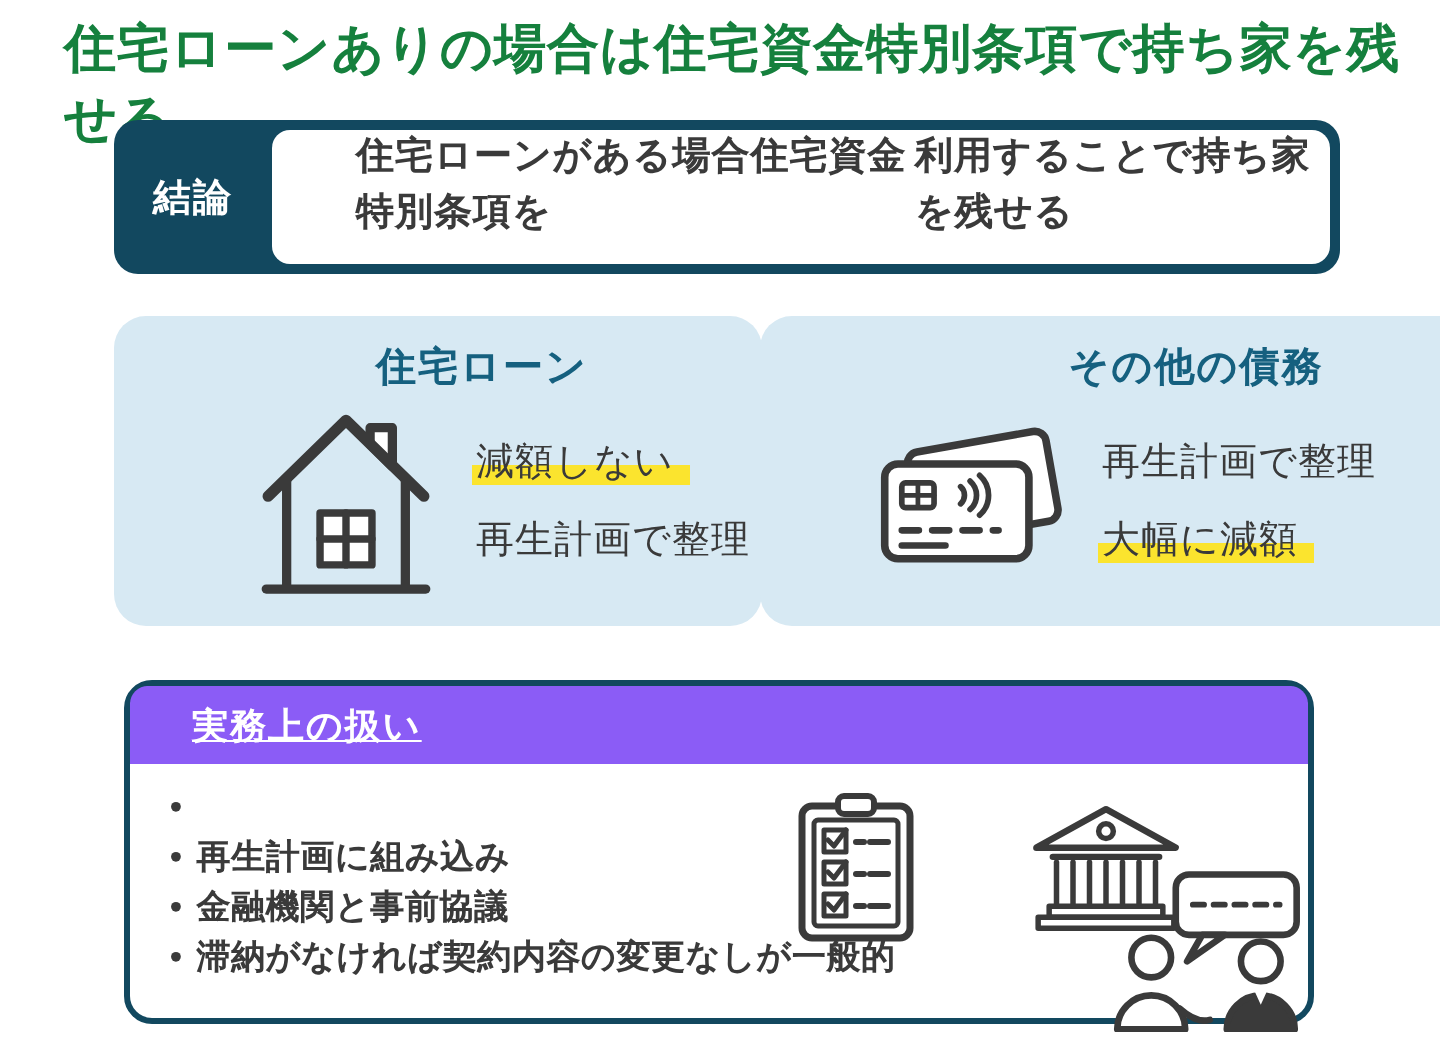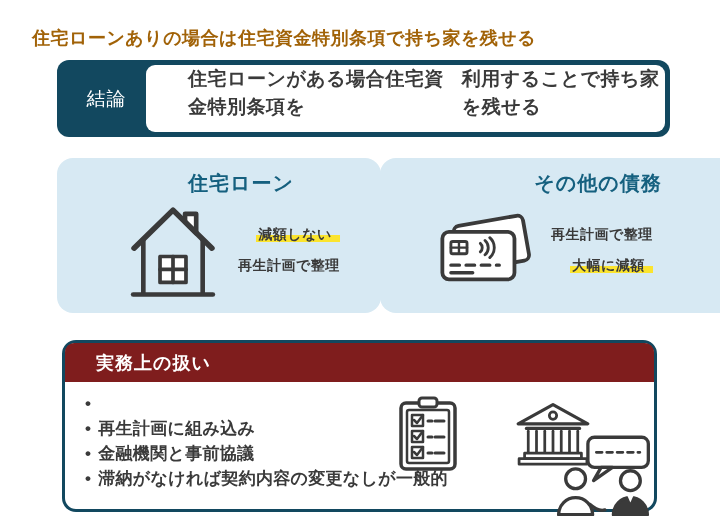--- a/index.html
+++ b/index.html
@@ -3,32 +3,32 @@
 <meta charset="utf-8">
 <style>
   html,body { margin:0; padding:0; background:#fff; }
   .stage {
     position:relative; width:720px; height:530px; background:#ffffff;
     font-family:"Liberation Sans","DejaVu Sans",sans-serif; color:#3a3a3a; overflow:hidden;
   }
 
   
   .page-title {
-    position:absolute; left:32px; top:26px;
-    font-size:18px; font-weight:bold; letter-spacing:.5px; color:#a16207;
+    position:absolute; left:32px; top:7px;
+    font-size:26px; font-weight:bold; letter-spacing:.5px; color:#15803d;
   }
 
   
   .conclusion {
     position:absolute; left:57px; top:60px; width:613px; height:77px;
     background:#12485f; border-radius:12px; display:flex;
   }
   .conclusion-label {
     width:79px; display:flex; align-items:center; justify-content:center;
-    color:#fff; font-size:19px; font-weight:normal; letter-spacing:1px;padding-left:10px;
+    color:#fff; font-size:19px; font-weight:bold; letter-spacing:1px;
   }
   .conclusion-body {
     flex:1; background:#fff; margin:5px 5px 5px 0; border-radius:9px;
     display:flex; flex-direction:row; justify-content:center;
     padding-left:42px; font-size:19px; font-weight:bold; line-height:28px;
     letter-spacing:.5px; color:#3a3a3a;
   }
 
   
   .card {
@@ -38,36 +38,36 @@
   .card.left  { left:57px;  width:280px; }
   .card.right { left:380px; width:348px; }
   .card-title {
     margin-top:12px; text-align:center; font-size:20px; font-weight:bold;
     color:#15607f; letter-spacing:1px;
   }
   .card-row { display:flex; align-items:center; }
   .card.left  .card-row { padding-left:24px; margin-top:2px; }
   .card.right .card-row { padding-left:14px; margin-top:16px; }
   .points { margin-left:17px; }
-  .point { font-size:14px; font-weight:bold; letter-spacing:.5px; white-space:nowrap;text-align:right; }
+  .point { font-size:19px; font-weight:normal; letter-spacing:.5px; white-space:nowrap; }
   .point + .point { margin-top:13px; }
   .hl {
     background:linear-gradient(to bottom, rgba(0,0,0,0) 52%, #fbe42e 52%, #fbe42e 97%, rgba(0,0,0,0) 97%);
     padding:0 8px 1px 2px; margin-left:-2px;
   }
 
   
   .panel {
     position:absolute; left:62px; top:340px; width:595px; height:172px;
     background:#fff; border:3px solid #12485f; border-radius:14px; box-sizing:border-box;
   }
   .panel-header {
-    height:39px; background:#7f1d1d; border-radius:9px 9px 0 0;
+    height:39px; background:#8b5cf6; border-radius:9px 9px 0 0;
     display:flex; align-items:center; padding-left:31px;
-    color:#fff; font-size:18px; font-weight:bold; letter-spacing:1px;
+    color:#fff; font-size:18px; font-weight:bold; letter-spacing:1px;text-decoration:underline;
   }
   .panel-body { position:relative; height:130px; }
   .panel-body ul { list-style:none; margin:9px 0 0 0; padding:0 0 0 20px; }
   .panel-body li {
     display:flex; align-items:baseline;
     font-size:17px; font-weight:bold; line-height:25px; letter-spacing:.3px; color:#3a3a3a;
   }
   .bullet { margin-right:7px; }
 
   .icon-checklist  { position:absolute; left:332px; top:5px; }

